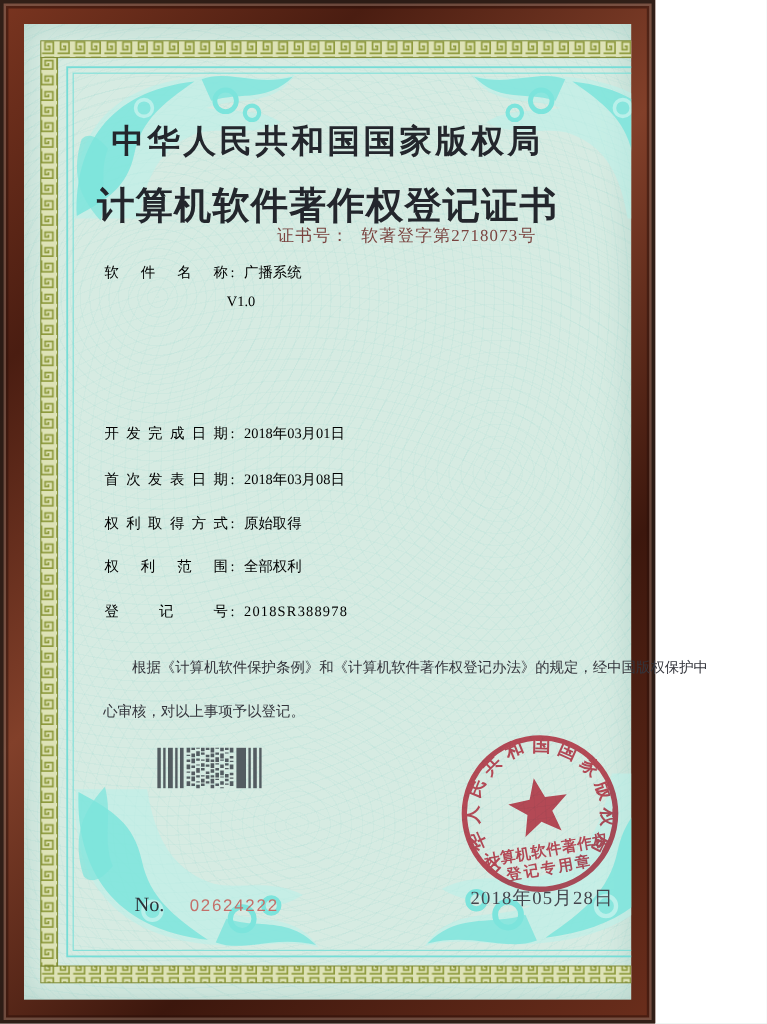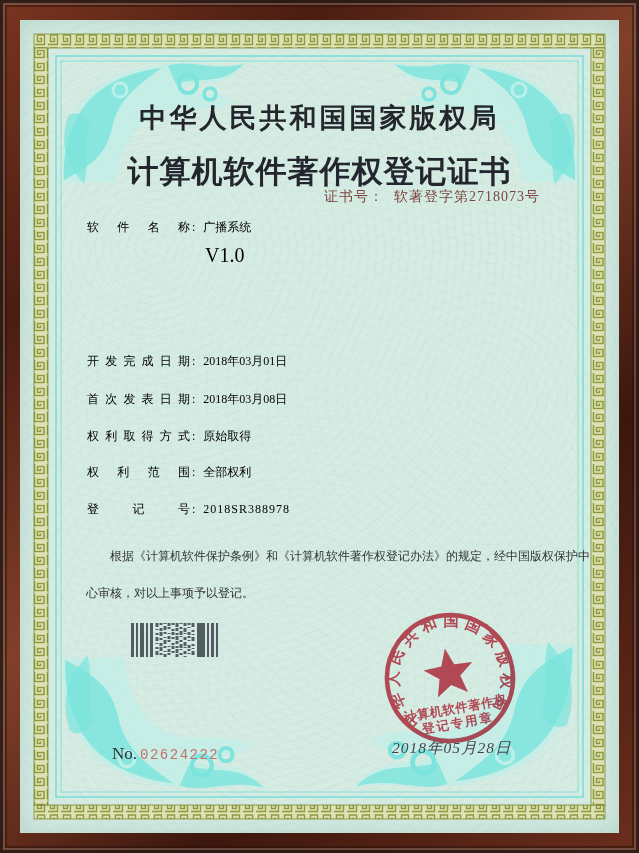--- a/index.html
+++ b/index.html
@@ -3,21 +3,21 @@
 <meta charset="utf-8">
 <style>
   :root{
     --paper:#d6ebe2; --frame-wood:#5e2717; --meander-olive:#8e9a3c; --meander-bg:#dde2b6;
     --flourish-cyan:#7ce4dc; --flourish-cyan-light:#b9f0ea; --innerline-cyan:#6cdcd6;
     --heading-ink:#23262c; --body-ink:#33343b; --certno-red:#7a4440; --stamp-red:#d23b4e;
     --serial-red:#c4706a; --barcode-ink:#3d444b; --stamp-date-ink:#45454d;
   }
   html,body{margin:0;padding:0;}
   body{width:639px;height:853px;overflow:hidden;font-family:"Liberation Serif","DejaVu Serif",serif;}
-  .photo{position:relative;width:639px;height:853px;background:#1a0b06;}
+  .photo{position:relative;width:546px;height:853px;background:#1a0b06;}
   
   .frame{position:absolute;inset:0;
     background:linear-gradient(135deg,#7a3520 0%,#4a1d11 22%,#82402a 45%,#3c170d 70%,#6b2e1c 100%);
     box-shadow:inset 0 0 0 3px rgba(10,4,2,.65), inset 0 0 0 5px rgba(233,205,183,.28), inset 0 0 0 7px rgba(40,14,8,.5);}
   
   .paper{position:absolute;inset:20px;background:
     repeating-radial-gradient(circle at 22% 28%, rgba(125,204,196,.09) 0 1px, transparent 1px 8px),
     repeating-radial-gradient(circle at 78% 46%, rgba(125,204,196,.07) 0 1px, transparent 1px 10px),
     repeating-radial-gradient(circle at 45% 82%, rgba(125,204,196,.07) 0 1px, transparent 1px 9px),
     var(--paper);
@@ -26,28 +26,28 @@
   
   .authority{position:absolute;left:0;top:100px;width:100%;text-align:center;font-size:27px;font-weight:700;
     letter-spacing:3px;color:var(--heading-ink);}
   .cert-title{position:absolute;left:0;top:140px;width:100%;text-align:center;font-size:31px;font-weight:700;
     letter-spacing:1px;color:var(--heading-ink);margin-top:11px;}
   .certno{position:absolute;top:188px;right:99px;font-size:14px;color:var(--certno-red);letter-spacing:1px;}
   .certno .gap{display:inline-block;width:10px;}
   .row{position:absolute;left:87px;font-size:12px;white-space:nowrap;}
   .lbl{display:inline-block;width:103px;text-align:justify;text-align-last:justify;}
   .colon{display:inline-block;margin:0 8px 0 2px;}
-  .ver{position:absolute;left:205px;font-size:20px;}
+  .ver{position:absolute;left:189px;font-size:12px;}
   .statement{position:absolute;left:86px;top:538px;width:505px;font-size:12px;line-height:37px;
     text-indent:2em;color:var(--body-ink);}
   .serial{position:absolute;left:112px;top:744px;font-size:17px;color:#2e3138;}
-  .serial .digits{font-family:Liberation Mono, monospace;font-size:14px;color:var(--serial-red);letter-spacing:1.5px;margin-left:3px;}
+  .serial .digits{font-family:Liberation Sans, sans-serif;font-size:14px;color:var(--serial-red);letter-spacing:1.5px;margin-left:21px;}
   .stamp{position:absolute;left:380px;top:608px;width:140px;height:140px;transform:rotate(-10deg);
     opacity:.9;mix-blend-mode:multiply;}
-  .stamp-date{position:absolute;left:392px;top:738px;font-size:15.5px;letter-spacing:1px;color:var(--stamp-date-ink);z-index:3;font-style:italic;}
+  .stamp-date{position:absolute;left:392px;top:738px;font-size:15.5px;letter-spacing:1px;color:var(--stamp-date-ink);z-index:3;}
   .barcode{position:absolute;left:131px;top:623px;width:90px;height:34px;opacity:.85;}
 </style>
 </head>
 <body>
 
 <div class="photo">
   <div class="frame"></div>
 
   <div class="paper">
 

